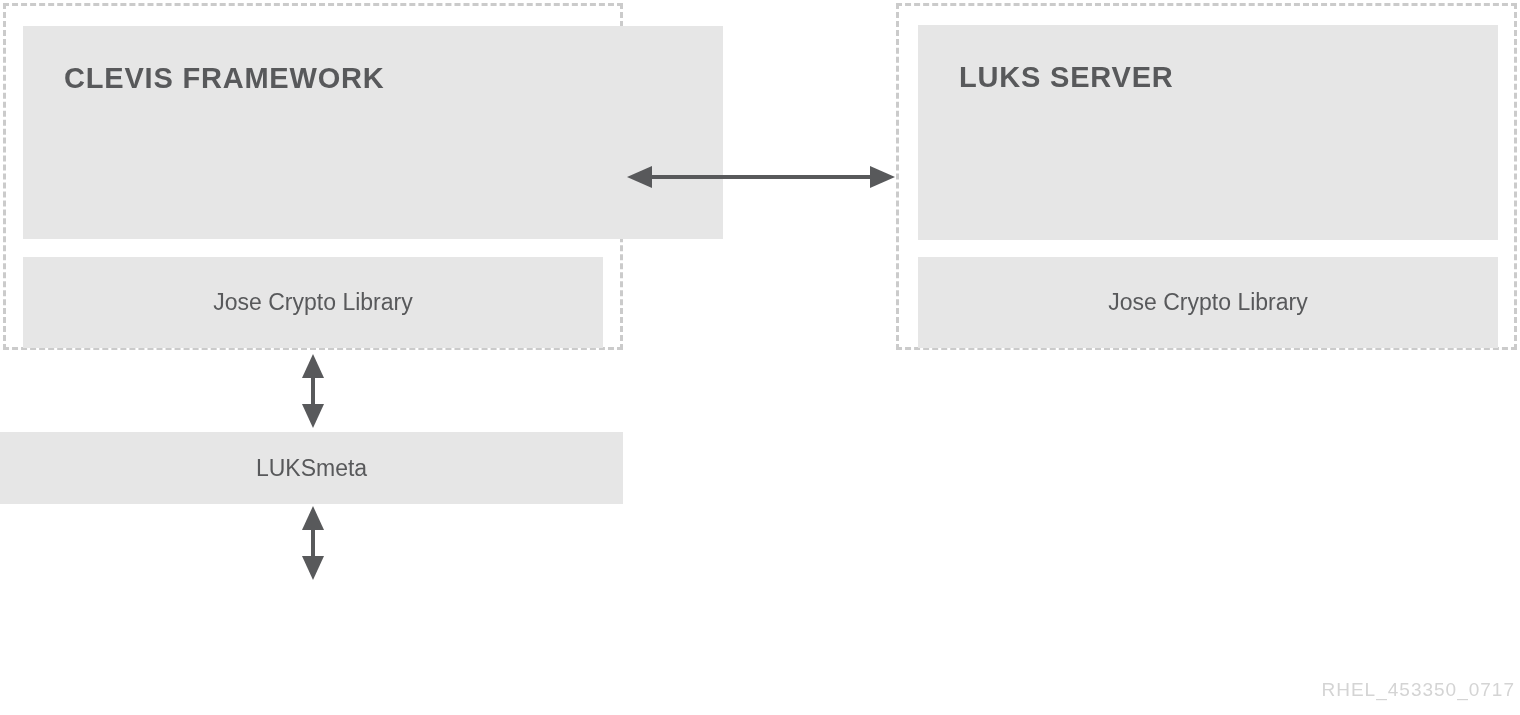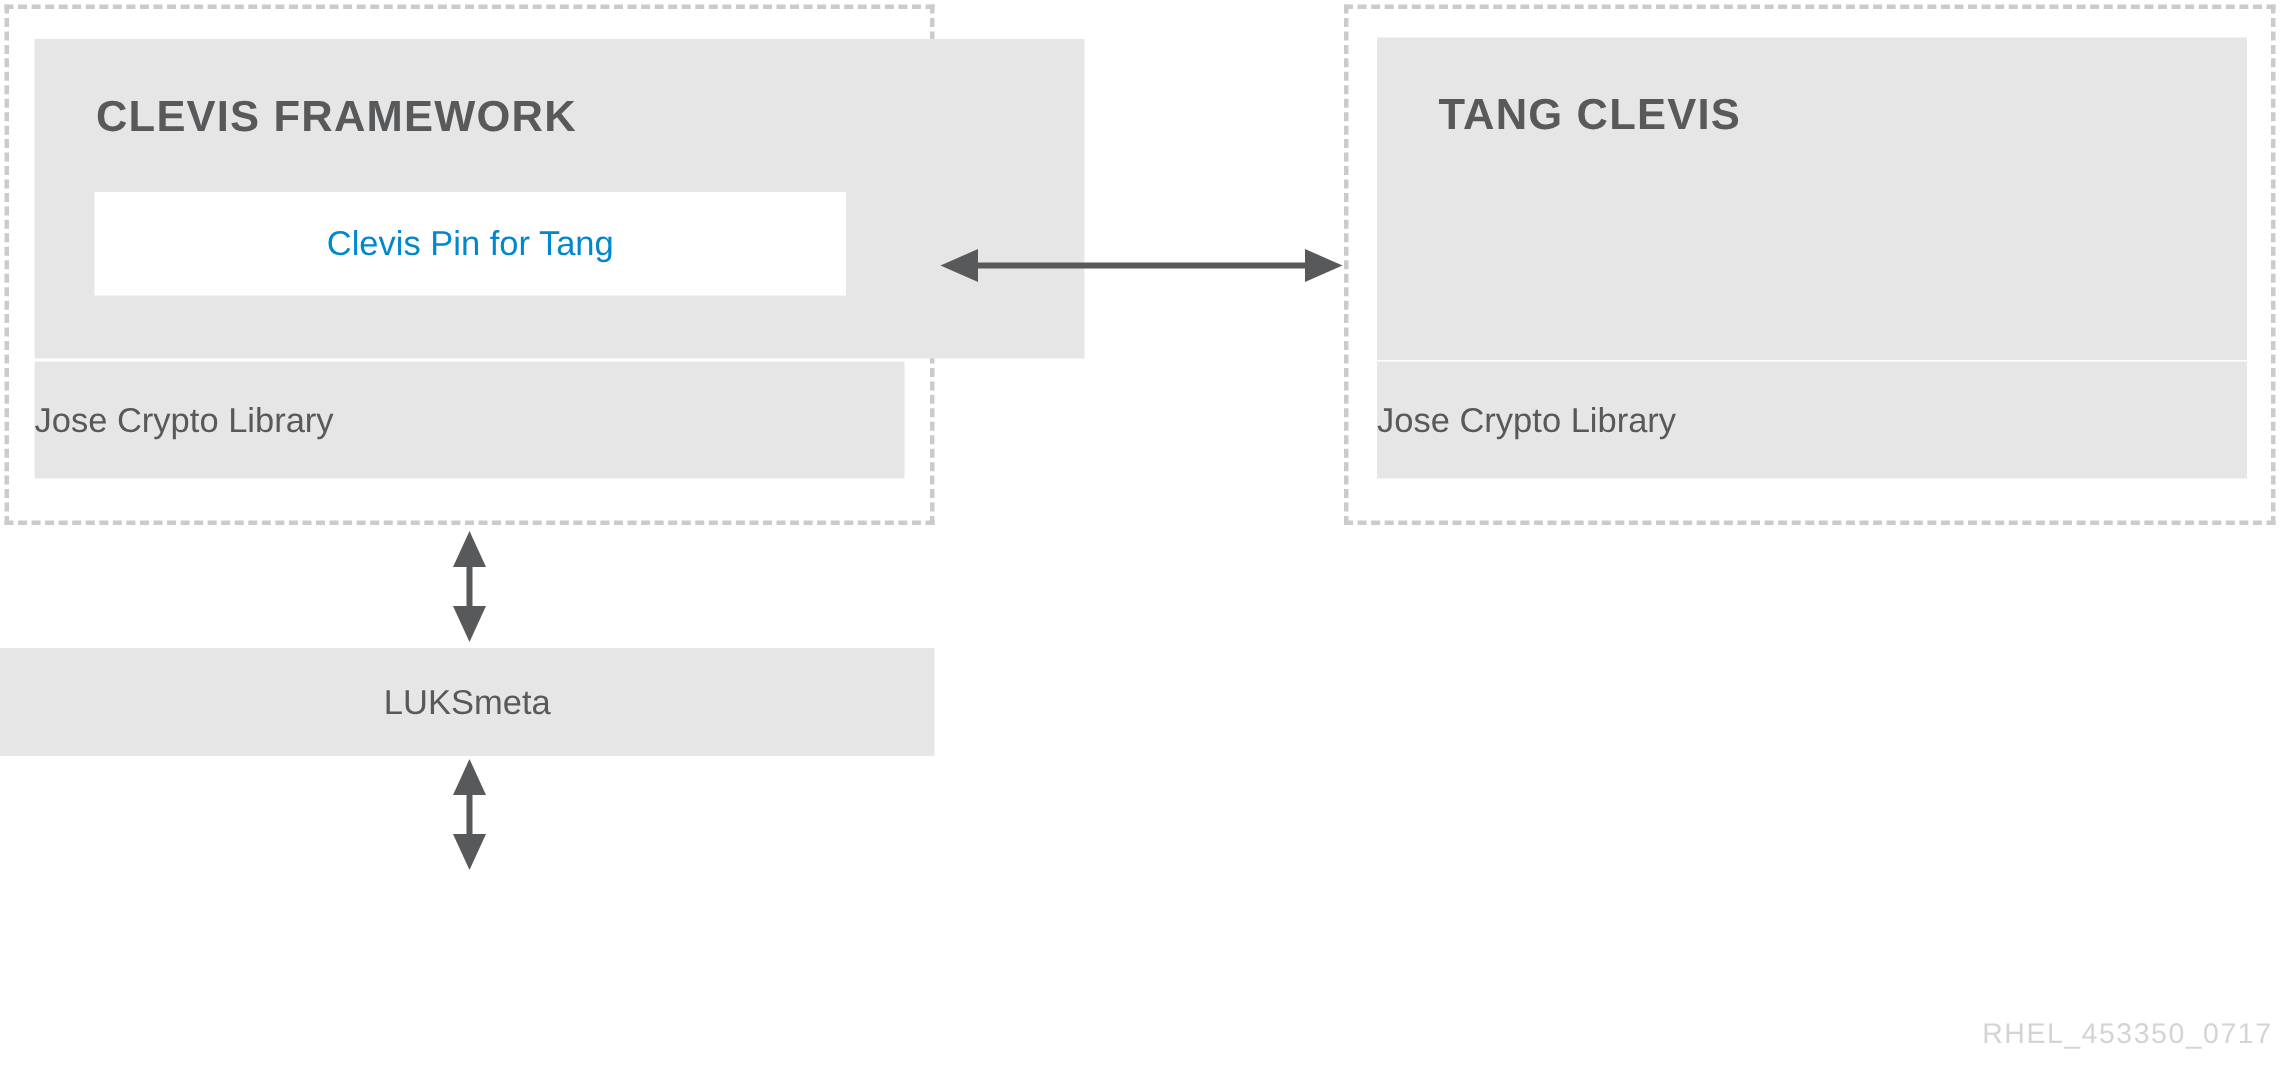--- a/index.html
+++ b/index.html
@@ -50,27 +50,27 @@
     align-items: center;
     justify-content: center;
   }
   .pin-label {
     font-size: 23px;
     color: #0088ce;
   }
   .lib-box {
     position: absolute;
     left: 17px;
-    top: 235px;
+    top: 251px;
     width: 580px;
-    height: 78px;
+    height: 91px;
     background: #e6e6e6;
     display: flex;
     align-items: center;
-    justify-content: flex-start;
+    justify-content: center;
   }
   .tang .lib-box { left: 19px; }
   .lib-label, .bar-label {
     font-size: 23px;
     color: #58595b;
   }
   .bar {
     position: absolute;
     left: 0;
     width: 623px;
@@ -98,32 +98,29 @@
   }
 </style>
 </head>
 <body>
 
 <div class="stage">
 
   <div class="dashed-group clevis">
     <div class="big-box">
       <div class="group-title">CLEVIS FRAMEWORK</div>
-      <div class="pin-box">
-        <span class="pin-label">Clevis Pin for Tang</span>
-      </div>
     </div>
     <div class="lib-box">
       <span class="lib-label">Jose Crypto Library</span>
     </div>
   </div>
 
   <div class="dashed-group tang">
     <div class="big-box">
-      <div class="group-title">TANG CLEVIS</div>
+      <div class="group-title">LUKS SERVER</div>
     </div>
     <div class="lib-box">
       <span class="lib-label">Jose Crypto Library</span>
     </div>
   </div>
 
   <svg class="arrow-svg h-arrow" width="270" height="28" viewBox="0 0 270 28">
     <line x1="20" y1="14" x2="250" y2="14" stroke="#58595b" stroke-width="4"></line>
     <polygon points="1,14 26,3 26,25" fill="#58595b"></polygon>
     <polygon points="269,14 244,3 244,25" fill="#58595b"></polygon>

